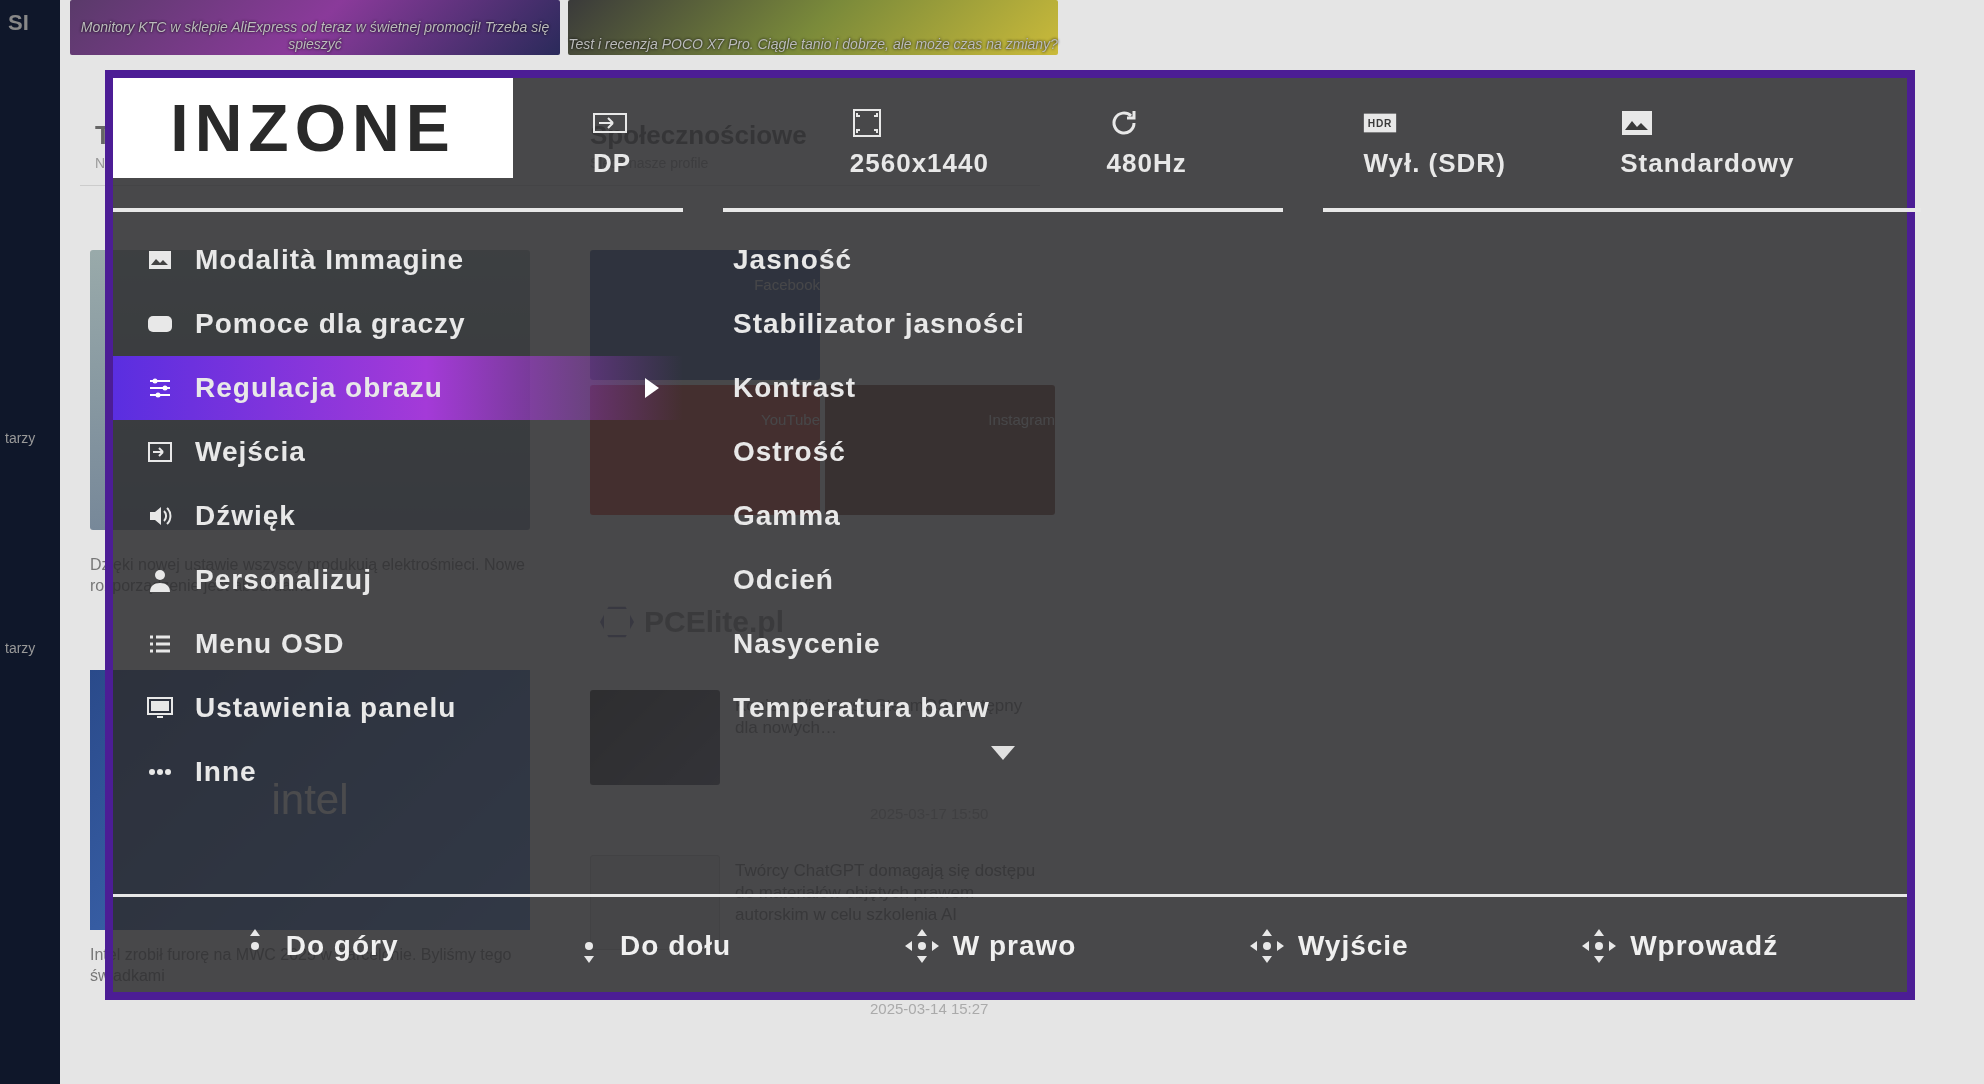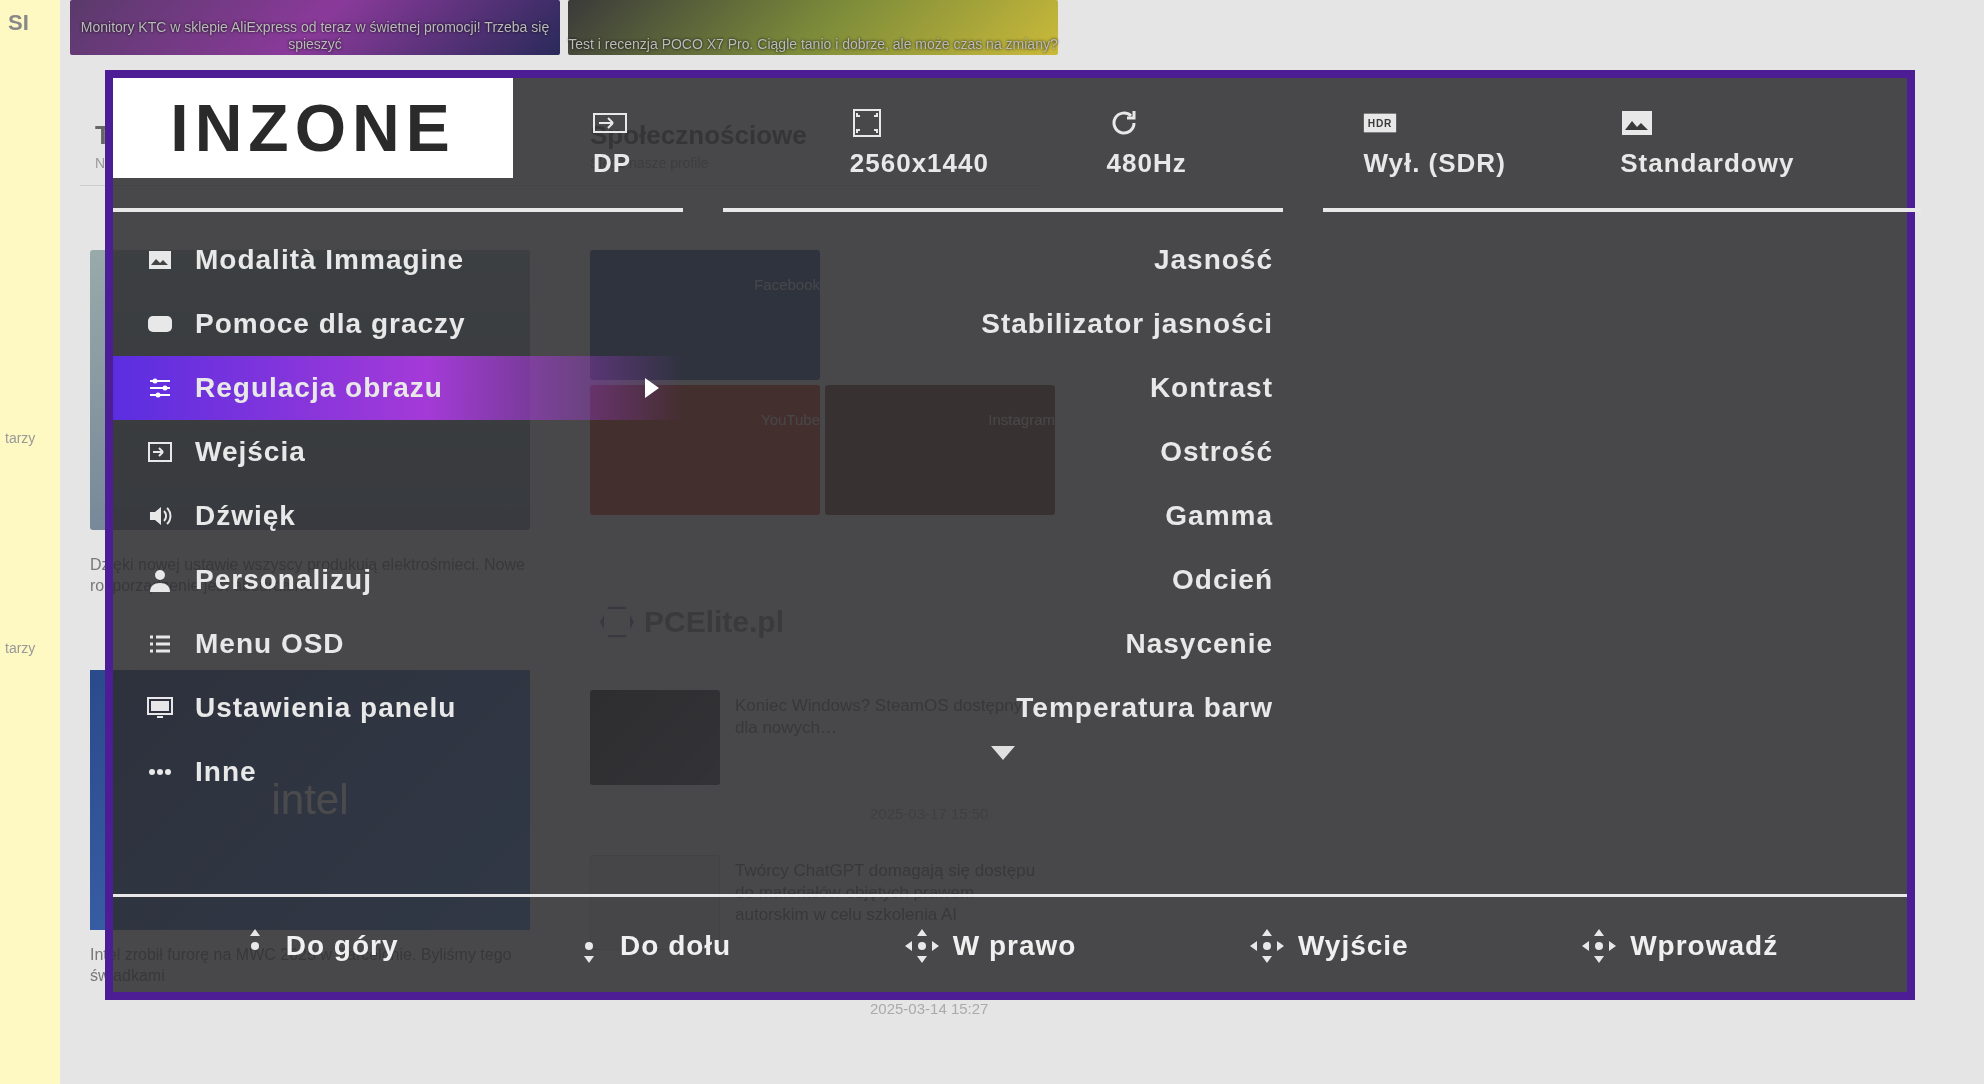--- a/index.html
+++ b/index.html
@@ -18,31 +18,32 @@
   }
   .bg .thumbs {
     position: absolute; top: 0; left: 70px;
     display: flex; gap: 8px;
   }
   .bg .thumb {
     width: 490px; height: 55px;
     background: linear-gradient(135deg,#5a3a6a,#8a3a9a,#2a2a5a);
     border-radius: 2px;
     position: relative;
+    font-style: italic;
   }
   .bg .thumb.t2 { background: linear-gradient(135deg,#3a3a3a,#7a8a3a,#caba3a); }
   .bg .caption {
     position:absolute; left:0; right:0; bottom:2px;
     color:#bbb; font-size:14px; text-align:center;
     text-shadow:0 0 3px #000;
     line-height:1.2;
   }
   .bg .left-col {
     position:absolute; left:0; top:0; width:60px; height:100%;
-    background:#fef9c3;
+    background:#0f172a;
   }
   .bg .side-label {
     position:absolute; top:10px; left:8px;
     color:#888; font-weight:bold; font-size:22px;
   }
   .bg .meta {
     position:absolute; color:#999; font-size:14px;
   }
   .bg .rect {
     position:absolute; border-radius:3px;
@@ -129,21 +130,20 @@
   }
 
   .osd .submenu {
     position:absolute; left:610px; top:150px; width:560px;
   }
   .osd .si {
     padding:16px 10px;
     font-size:28px;
     color:#e8e8e8;
     cursor:pointer;
-    text-align:right;
   }
   .osd .submenu .more {
     text-align:center; padding-top:6px;
   }
   .osd .submenu .more .tri {
     display:inline-block; width:0; height:0;
     border-style:solid; border-width:14px 12px 0 12px;
     border-color:#e0e0e0 transparent transparent transparent;
   }
 

